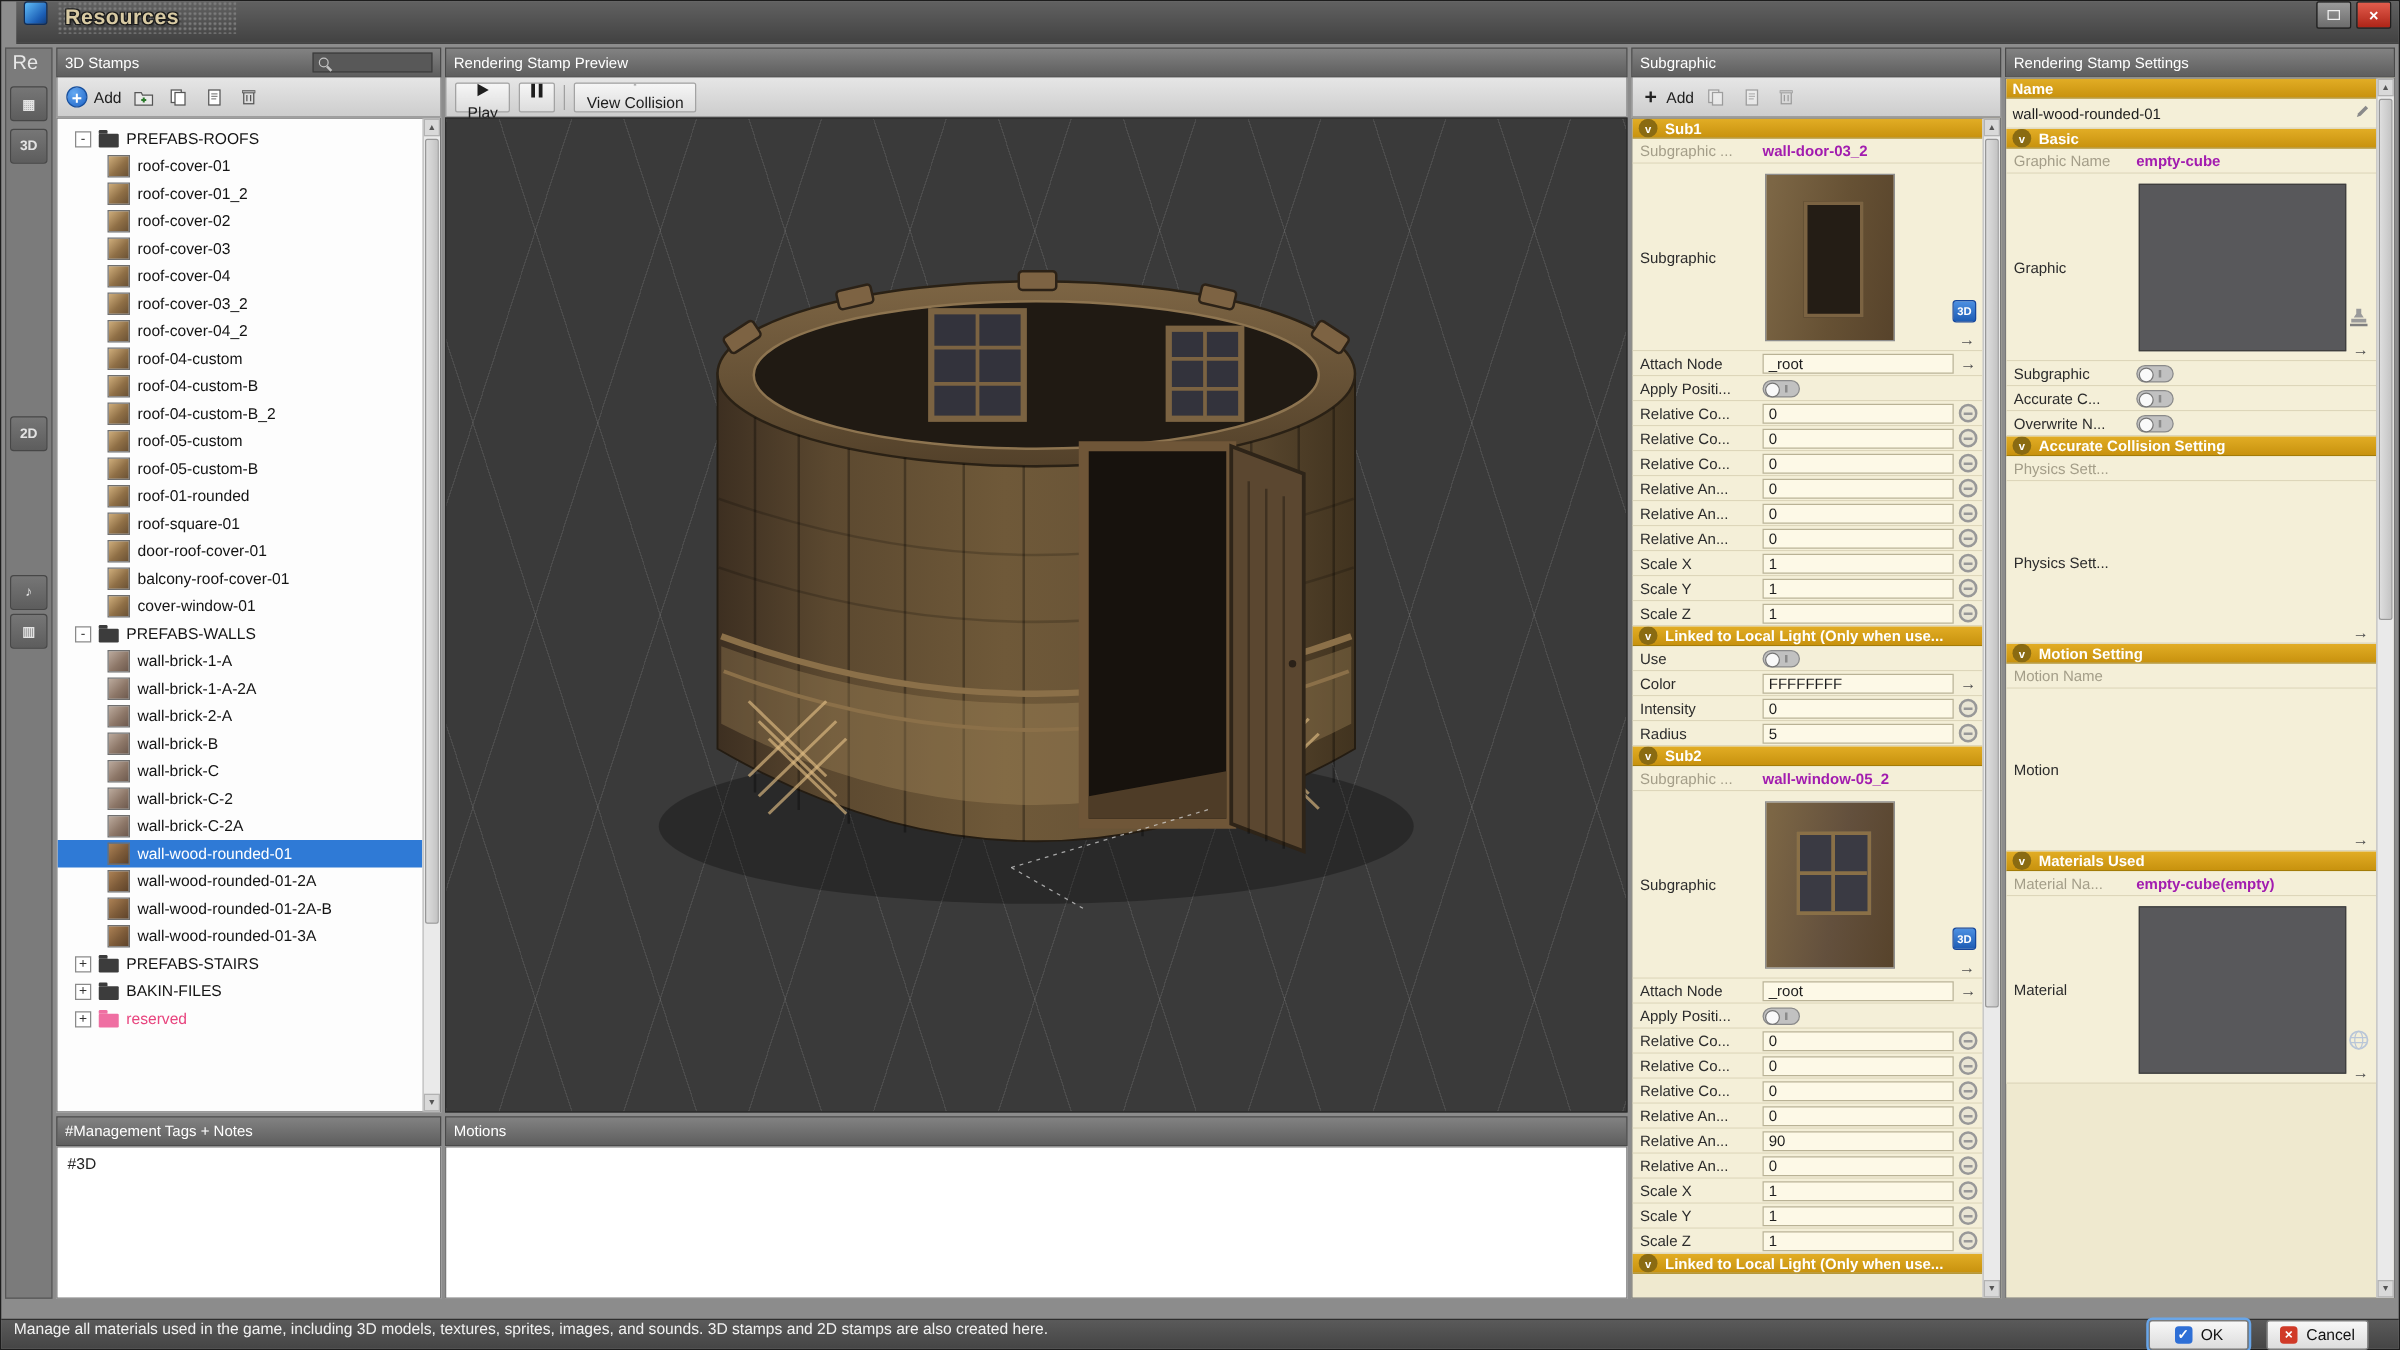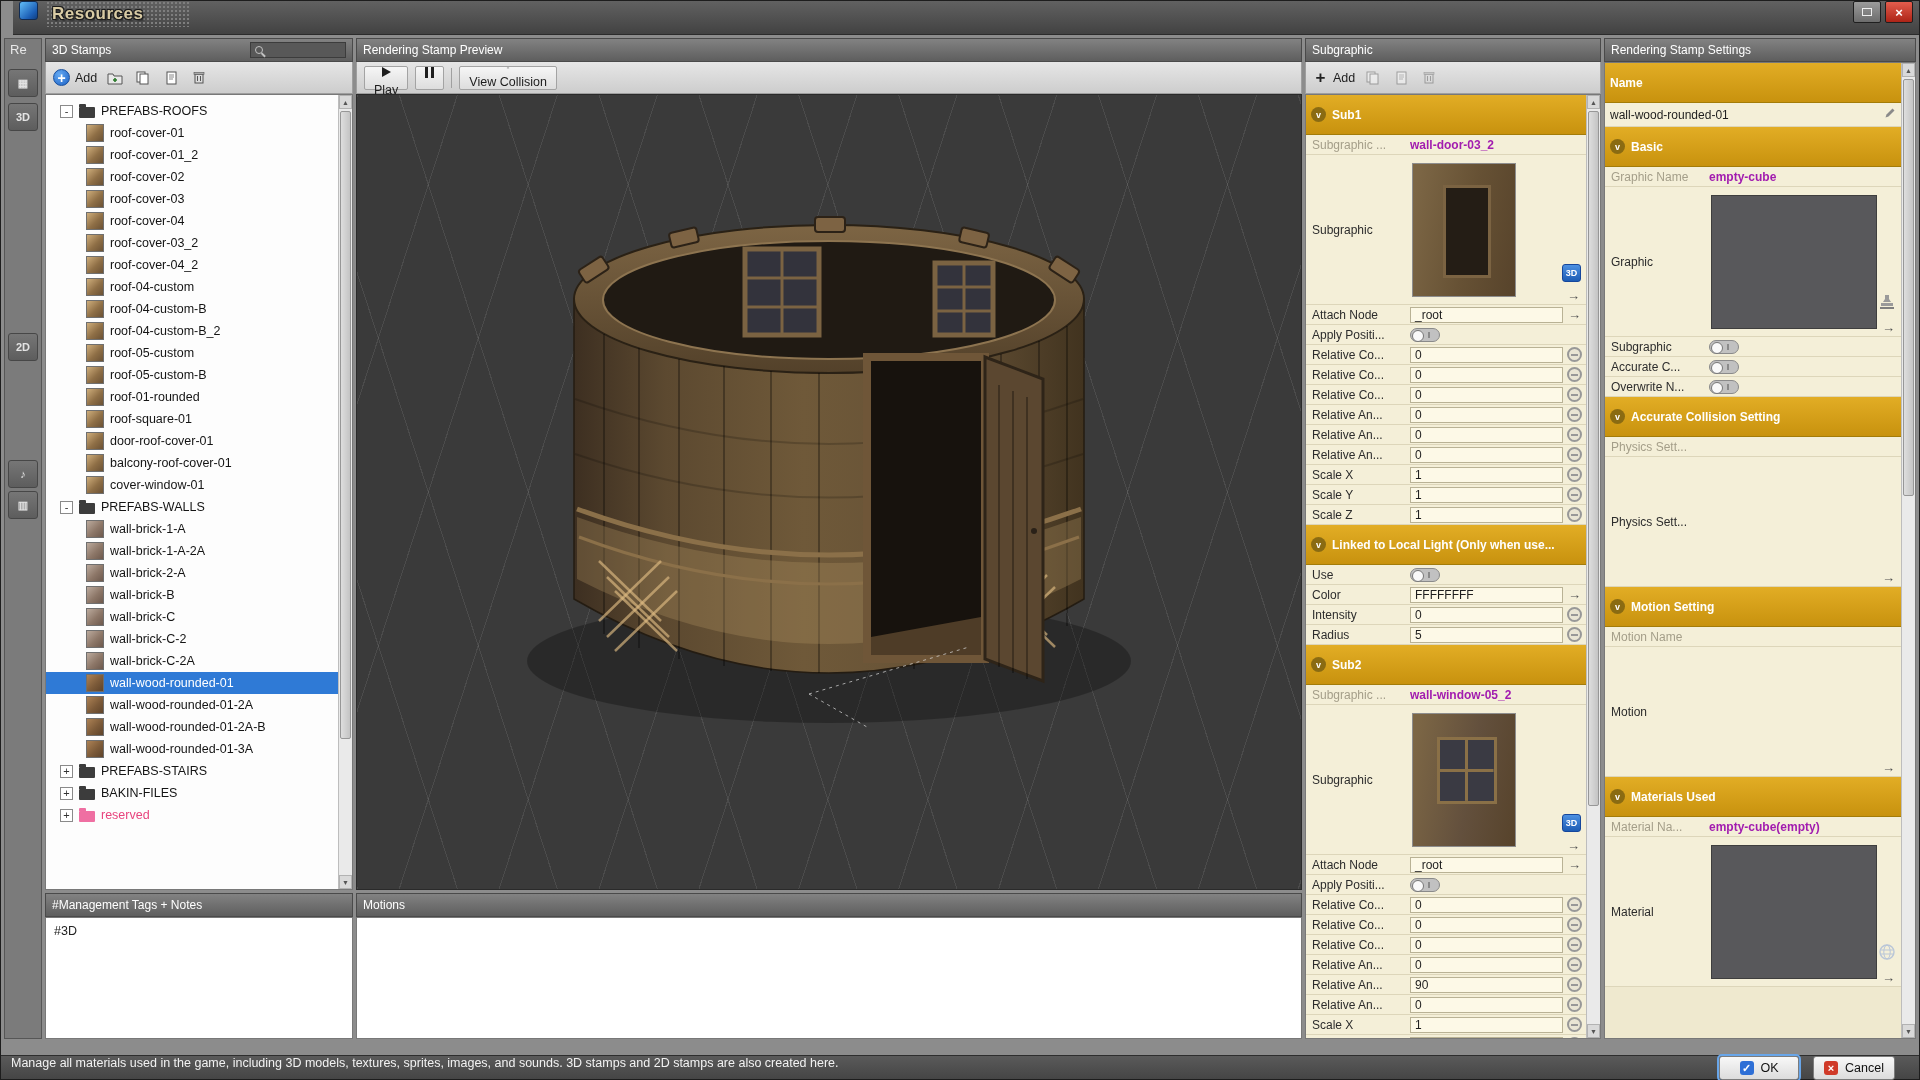--- a/index.html
+++ b/index.html
@@ -21,21 +21,21 @@
 
 .main{flex:1;display:flex;min-height:0;padding:3px;gap:3px;}
 .col{display:flex;flex-direction:column;min-height:0;}
 .stamps-col{width:308px;flex:none;}
 .preview-col{flex:1;min-width:0;}
 .sub-col{width:296px;flex:none;}
 .set-col{width:312px;flex:none;}
 
 
 .rail{width:38px;flex:none;position:relative;background:#7b7b7b;border:1px solid #565656;}
-.rail-top{position:absolute;top:3px;left:5px;color:#e8e8e8;font-size:13px;}
+.rail-top{position:absolute;top:3px;left:5px;color:#e8e8e8;font-size:16px;}
 .rail-icon{position:absolute;left:3px;width:30px;height:28px;background:linear-gradient(#767676,#5d5d5d);border:1px solid #474747;border-radius:3px;color:#e3e3e3;font-size:11px;font-weight:bold;display:flex;align-items:center;justify-content:center;}
 
 
 .panel-header{height:24px;flex:none;background:linear-gradient(#828282,#5e5e5e);border:1px solid #4a4a4a;color:#fff;font-size:12px;display:flex;align-items:center;padding:0 6px;gap:6px;white-space:nowrap;overflow:hidden;}
 .toolbar{height:32px;flex:none;background:linear-gradient(#e6e6e6,#cdcdcd);border:1px solid #9e9e9e;border-top:none;display:flex;align-items:center;padding:0 7px;gap:7px;}
 button{font-family:inherit;background:none;border:none;padding:0;margin:0;cursor:default;}
 .tool-add{display:flex;align-items:center;gap:5px;font-size:12.5px;color:#1d1d1d;}
 .add-circle{width:17px;height:17px;border-radius:50%;background:radial-gradient(circle at 35% 30%,#64a9f2,#1e63c6);border:1px solid #174f9d;color:#fff;font-size:14px;font-weight:bold;display:flex;align-items:center;justify-content:center;line-height:1;}
 .plus-dark{width:15px;height:15px;color:#222;font-size:17px;font-weight:bold;display:flex;align-items:center;justify-content:center;line-height:1;}
 .tool-icon{width:21px;height:21px;display:flex;align-items:center;justify-content:center;}
@@ -74,21 +74,21 @@
 .viewport{flex:1;min-height:0;margin-bottom:3px;border:1px solid #2a2a2a;background-color:#3a3a3a;background-image:repeating-linear-gradient(72deg,rgba(255,255,255,.085) 0 1px,transparent 1px 95px),repeating-linear-gradient(108deg,rgba(255,255,255,.085) 0 1px,transparent 1px 95px);display:flex;align-items:center;justify-content:center;overflow:hidden;}
 .viewport svg{margin-top:-46px;}
 .pv-btn{display:flex;align-items:center;gap:6px;height:24px;padding:0 9px;font-size:12.5px;color:#1d1d1d;border:1px solid #a3a3a3;border-radius:2px;background:linear-gradient(#f6f6f6,#dddddd);flex-direction:column;}
 .play-tri{width:0;height:0;border-left:9px solid #1e1e1e;border-top:5px solid transparent;border-bottom:5px solid transparent;}
 .pause-ic{width:9px;height:11px;border-left:3px solid #1e1e1e;border-right:3px solid #1e1e1e;}
 .vsep{width:1px;height:20px;background:#a0a0a0;}
 
 
 .grid-wrap{flex:1;display:flex;min-height:0;background:#efe9cf;border:1px solid #787878;}
 .propgrid{flex:1;overflow:hidden;font-size:12px;min-width:0;}
-.prop-section{height:40px;background:linear-gradient(#e2ad25,#c8920e);border-bottom:1px solid #a37c08;color:#fff;font-weight:bold;display:flex;align-items:center;gap:6px;padding:0 5px;white-space:nowrap;overflow:hidden;}
+.prop-section{height:16px;background:linear-gradient(#e2ad25,#c8920e);border-bottom:1px solid #a37c08;color:#fff;font-weight:bold;display:flex;align-items:center;gap:6px;padding:0 5px;white-space:nowrap;overflow:hidden;}
 .chev{width:15px;height:15px;flex:none;border-radius:50%;background:#8a6b12;color:#fff;font-size:9px;font-weight:bold;display:flex;align-items:center;justify-content:center;}
 .prop-row{display:flex;align-items:center;min-height:20px;background:#f4efd8;border-bottom:1px solid #ddd6ba;padding:0 2px;position:relative;}
 .plabel{width:102px;flex:none;color:#2c2c2c;white-space:nowrap;overflow:hidden;padding-left:4px;}
 .pvalue{flex:1;display:flex;align-items:center;gap:4px;min-width:0;padding-right:2px;}
 .pvalue.plain{color:#a21caf;font-weight:bold;}
 .textd .plabel{color:#a49e89;}
 .vbox{flex:1;height:16px;background:#fdf9e7;border:1px solid #b9b295;padding:0 4px;display:flex;align-items:center;white-space:nowrap;overflow:hidden;color:#1e1e1e;}
 .circle-btn{width:15px;height:15px;flex:none;border-radius:50%;border:2px solid #989898;background:#e9e5d4;position:relative;}
 .circle-btn::after{content:'';position:absolute;left:2px;right:2px;top:50%;height:2px;margin-top:-1px;background:#989898;}
 .arrow-btn{flex:none;width:15px;text-align:center;color:#4f4f4f;font-size:13px;}

